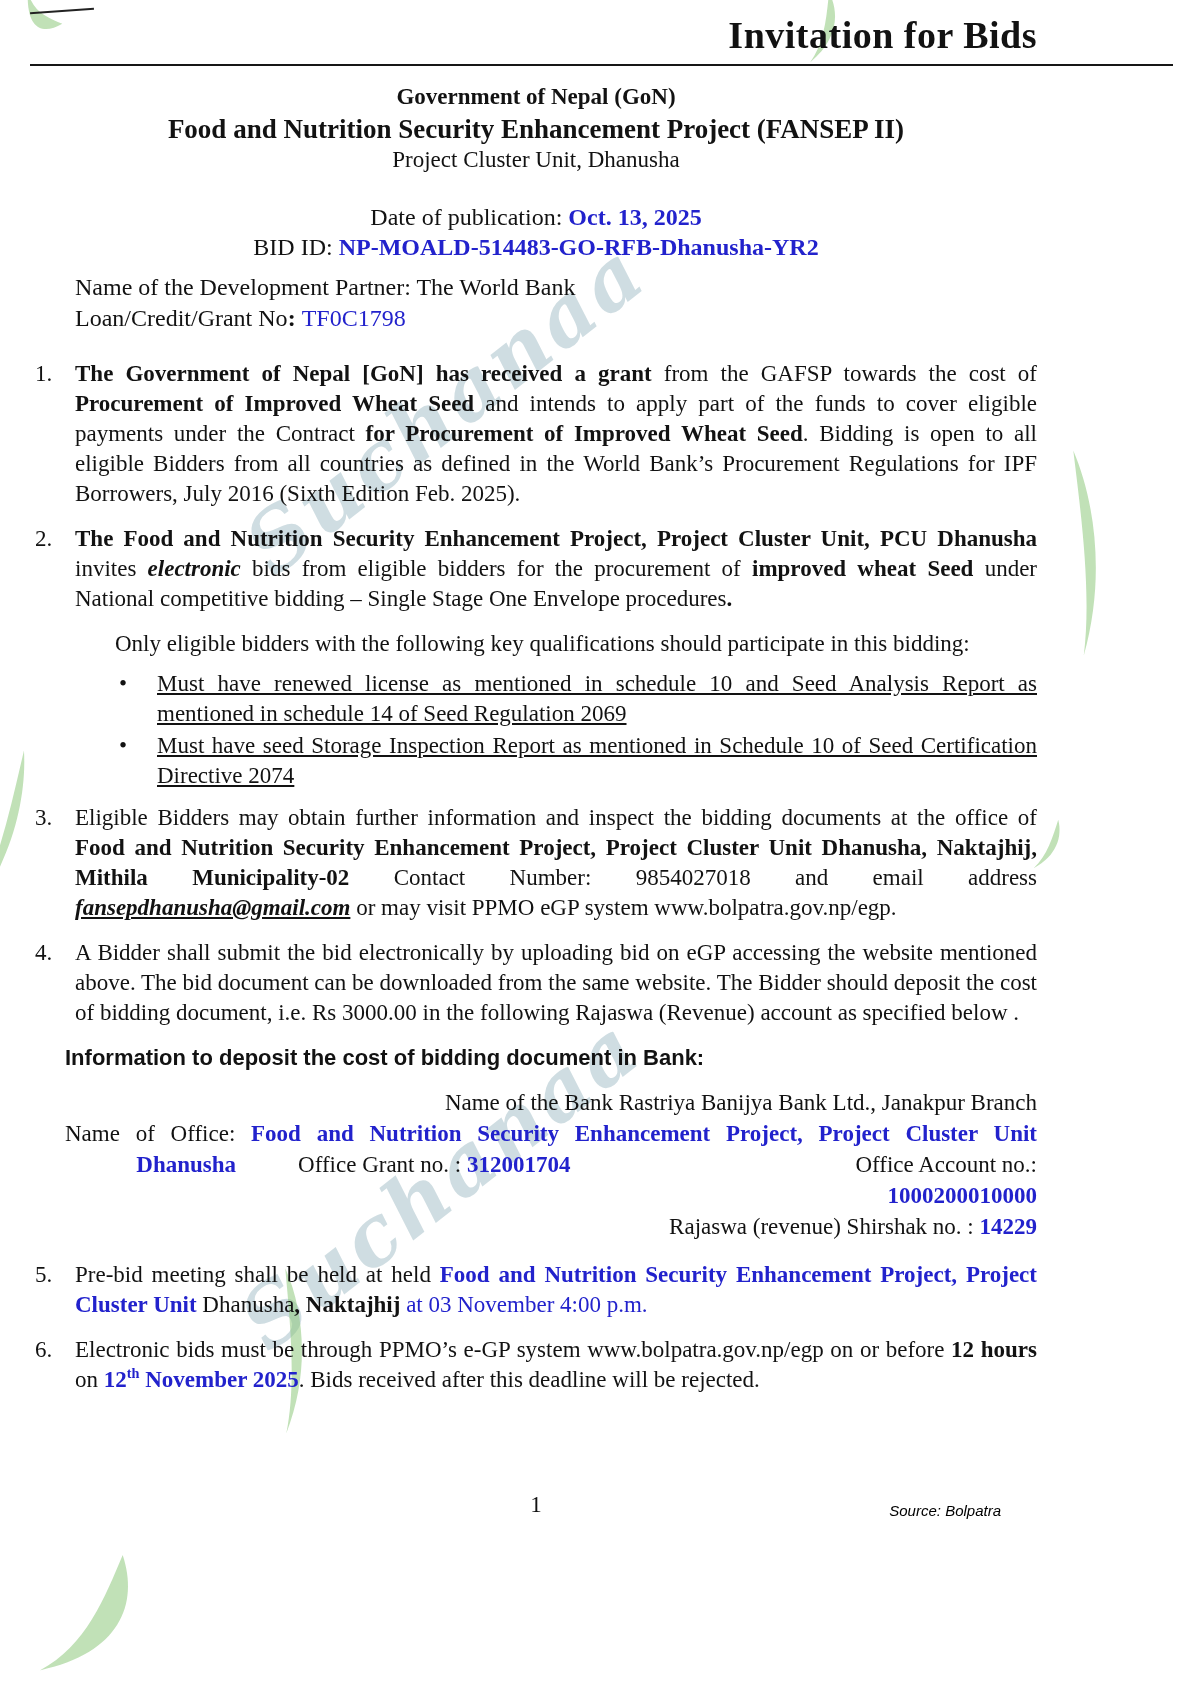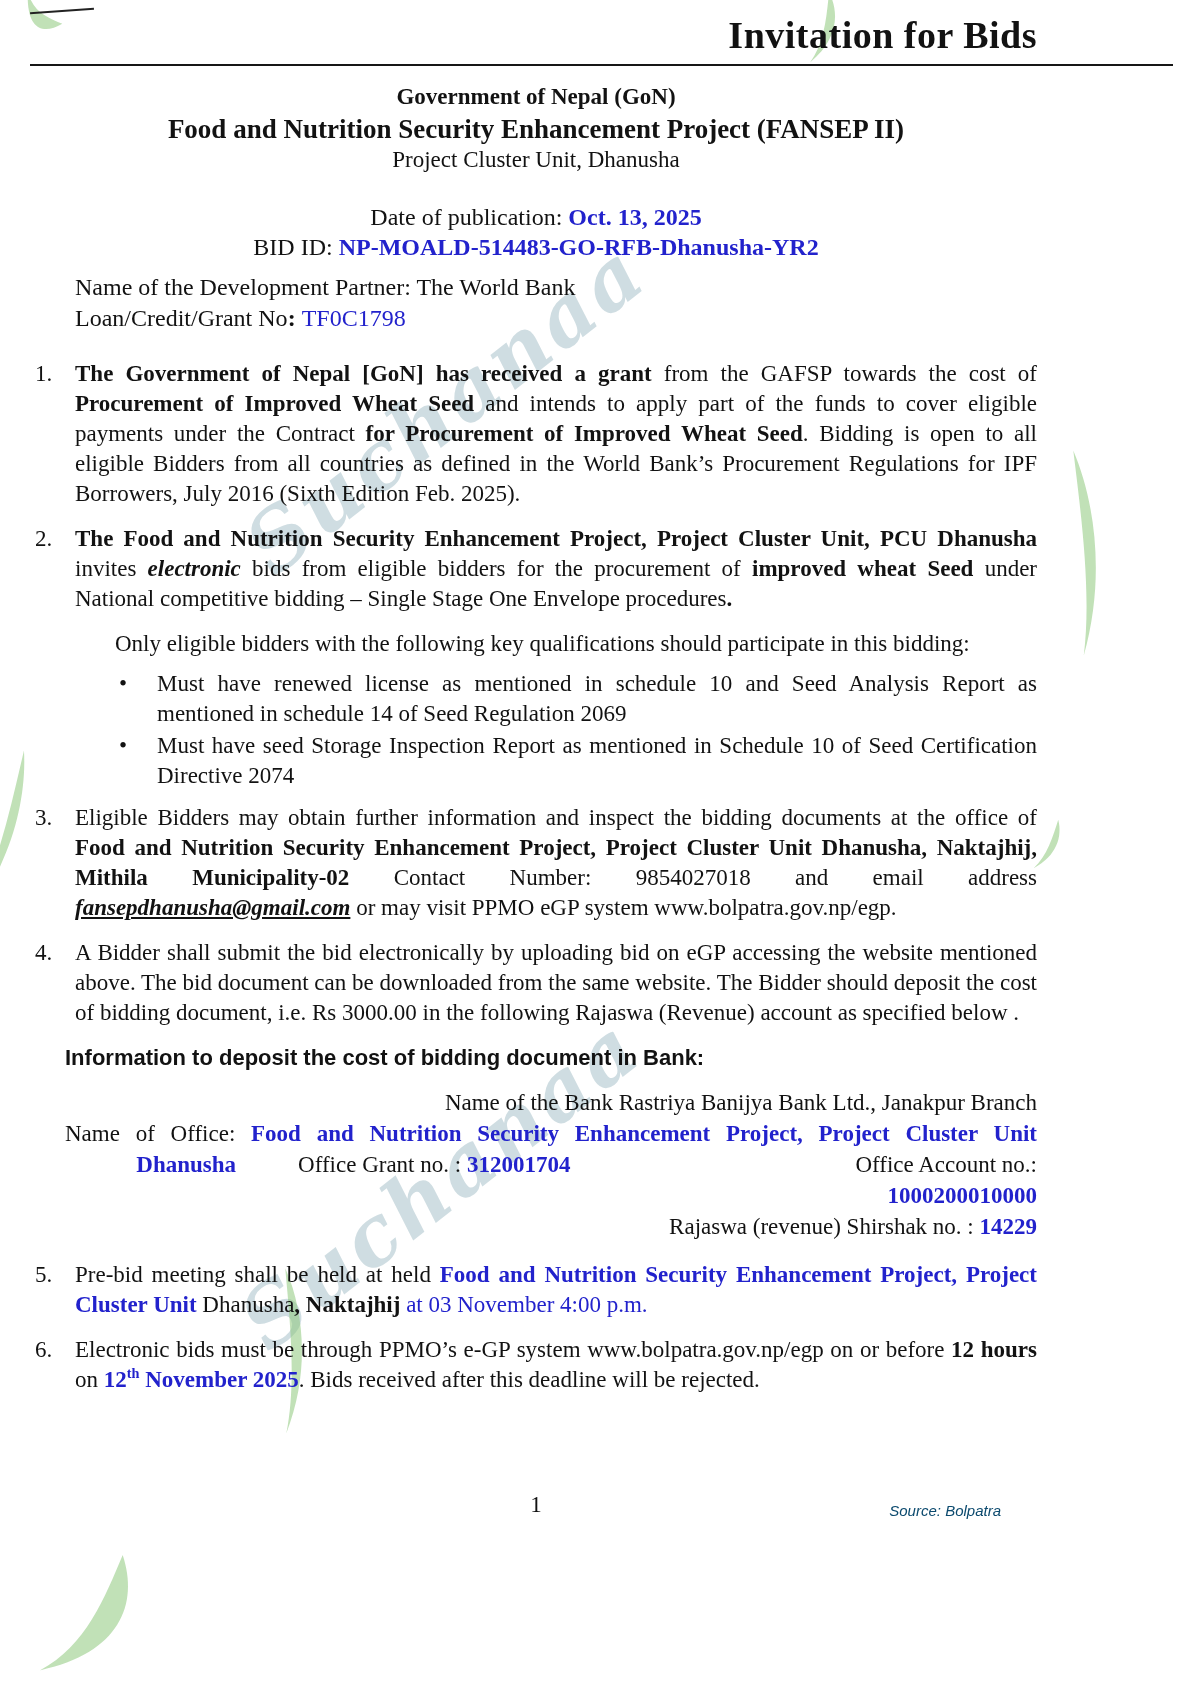--- a/index.html
+++ b/index.html
@@ -17,34 +17,34 @@
   .pubdate{font-size:24px;line-height:30px;margin-top:28px;}
   .bidid{font-size:24px;line-height:30px;font-family:Liberation Serif, serif;}
   .partner-block{margin-top:10px;font-size:24px;line-height:31px;padding-left:40px;}
   .items{margin-top:25px;}
   .item{display:flex;margin-bottom:15px;font-size:23px;line-height:30px;}
   .item .num{flex:none;width:40px;}
   .item .body{flex:1;text-align:justify;}
   .indent-para{padding-left:80px;text-align:justify;font-size:23px;line-height:30px;margin-bottom:10px;}
   .bullet-row{display:flex;padding-left:80px;font-size:23px;line-height:30px;margin-bottom:2px;}
   .bullet-marker{flex:none;width:38px;padding-left:4px;}
-  .bullet-body{flex:1;text-align:justify;}
+  .bullet-body{flex:1;text-align:justify;text-decoration:underline;}
   .bullets-wrap{margin-bottom:12px;}
   .bank-heading{font-family:"Liberation Sans","DejaVu Sans",sans-serif;font-weight:bold;
                 font-size:22px;line-height:30px;margin:4px 0 14px 30px;}
   .bank-block{margin-left:30px;font-size:23px;line-height:31px;margin-bottom:18px;}
   .bank-line{text-align:right;}
   .force-justify{text-align:justify;text-align-last:justify;}
   .b{font-weight:bold}.i{font-style:italic}.u{text-decoration:underline}
   .blue{color:var(--accent,#2222CC);}
   sup{font-size:.62em;line-height:0;vertical-align:super;}
   .gap{display:inline-block;height:1px;}
   .page-number{position:absolute;left:35px;width:1002px;top:1492px;text-align:center;font-size:23px;}
   .source{position:absolute;right:180px;top:1502px;font-size:15px;font-style:italic;
-          font-family:"Liberation Sans","DejaVu Sans",sans-serif;color:#0c4a6e;}
+          font-family:"Liberation Sans","DejaVu Sans",sans-serif;color:#000000;}
   .watermark{position:absolute;transform:rotate(-38deg);font-style:italic;font-weight:bold;
              font-size:82px;letter-spacing:4px;color:var(--wm,#6491A0);opacity:.3;
              white-space:nowrap;pointer-events:none;font-family:"DejaVu Serif",serif;}
   .leaf{position:absolute;opacity:.55;pointer-events:none;}
   .leaf path{fill:var(--leaf,#8FC97E);}
 </style>
 </head>
 <body>
 
 <div class="page">

